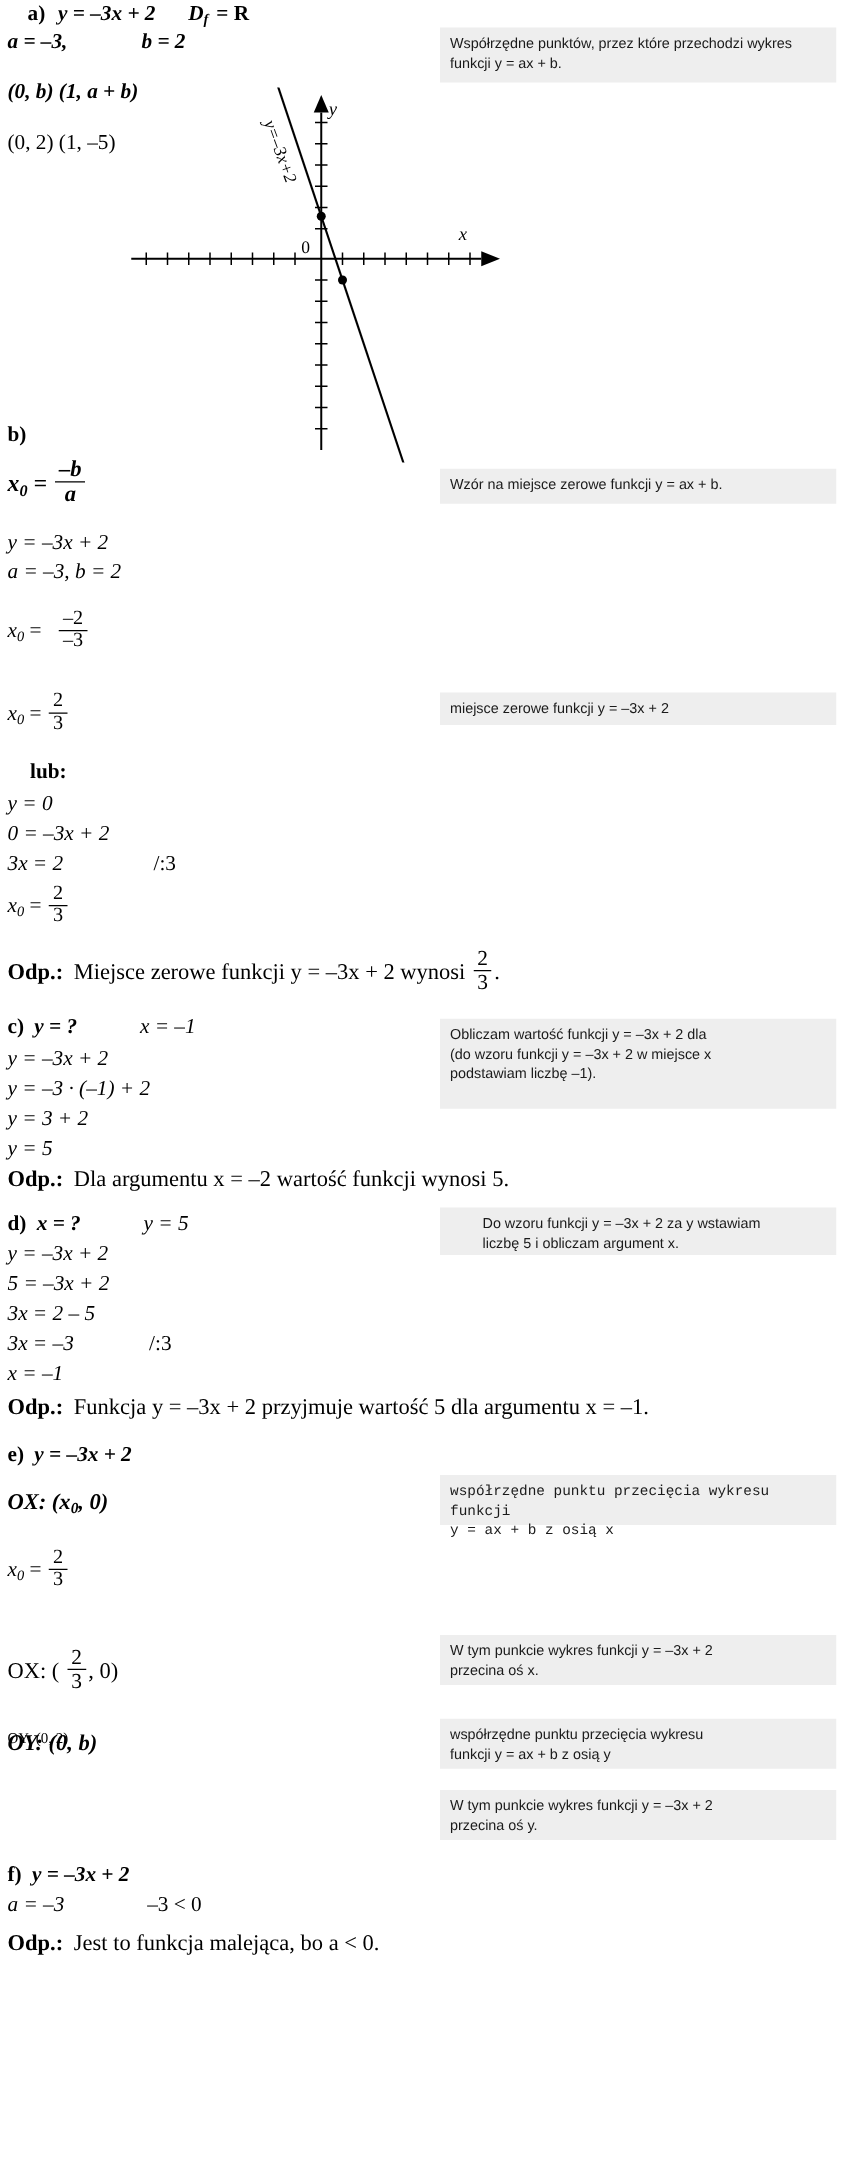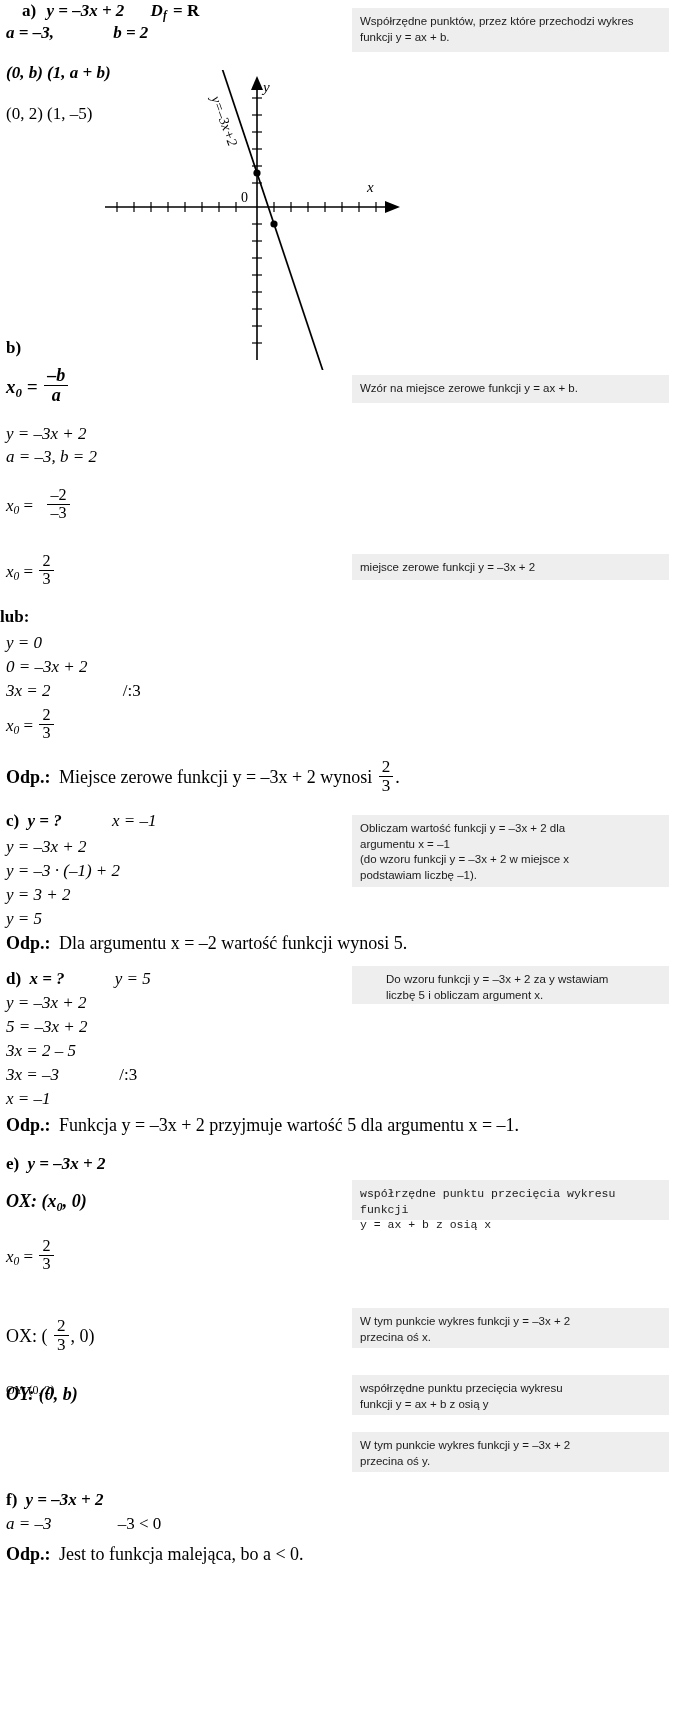--- a/index.html
+++ b/index.html
@@ -77,21 +77,21 @@
     <span>a = –3,</span>
     <span style="margin-left:55px;">b = 2</span>
   </div>
   <div class="line bold" style="left:6px; top:64px; font-size:17px;">
     <span class="ital">(0, b)  (1, a + b)</span>
   </div>
   <div class="line" style="left:6px; top:105px;">
     <span>(0, 2)  (1, –5)</span>
   </div>
 
-  <div class="note" style="left:352px; top:8px; width:317px; height:44px;">
+  <div class="note" style="left:352px; top:22px; width:317px; height:44px;">
     <span>Współrzędne punktów, przez które przechodzi wykres funkcji y = ax + b.</span>
   </div>
 
   <div class="graph">
     <svg width="320" height="300" viewBox="0 0 320 300">
 
       <line x1="10" y1="137" x2="290" y2="137" stroke="#000" stroke-width="1.6"></line>
       <polygon points="290,131 305,137 290,143" fill="#000"></polygon>
 
       <line x1="162" y1="290" x2="162" y2="20" stroke="#000" stroke-width="1.6"></line>
@@ -183,21 +183,21 @@
     <span class="frac">
       <span class="num">2</span>
       <span class="den">3</span>
     </span>
   </div>
 
   <div class="note" style="left:352px; top:554px; width:317px; height:26px;">
     <span>miejsce zerowe funkcji y = –3x + 2</span>
   </div>
 
-  <div class="line bold" style="left:0; top:608px;text-align:right;">
+  <div class="line bold" style="left:24px; top:608px;text-align:right;">
     <span>lub:</span>
   </div>
   <div class="line ital" style="left:6px; top:634px;">
     <span>y = 0</span>
   </div>
   <div class="line ital" style="left:6px; top:658px;">
     <span>0 = –3x + 2</span>
   </div>
   <div class="line" style="left:6px; top:682px;">
     <span class="ital">3x = 2</span>
@@ -238,21 +238,20 @@
   <div class="line ital" style="left:6px; top:910px;">
     <span>y = 5</span>
   </div>
   <div class="line" style="left:6px; top:934px; font-size:18px;">
     <span class="bold">Odp.:</span>
     <span style="margin-left:4px;">Dla argumentu x = –2 wartość funkcji wynosi 5.</span>
   </div>
 
   <div class="note" style="left:352px; top:815px; width:317px; height:72px;">
     <div>Obliczam wartość funkcji y = –3x + 2 dla</div>
-    <div>argumentu x = –1</div>
     <div>(do wzoru funkcji y = –3x + 2 w miejsce x</div>
     <div>podstawiam liczbę –1).</div>
   </div>
 
   <div class="line" style="left:6px; top:970px;">
     <span class="bold">d)</span>
     <span class="bold ital" style="margin-left:4px;">x = ?</span>
     <span class="ital" style="margin-left:46px;">y = 5</span>
   </div>
   <div class="line ital" style="left:6px; top:994px;">

